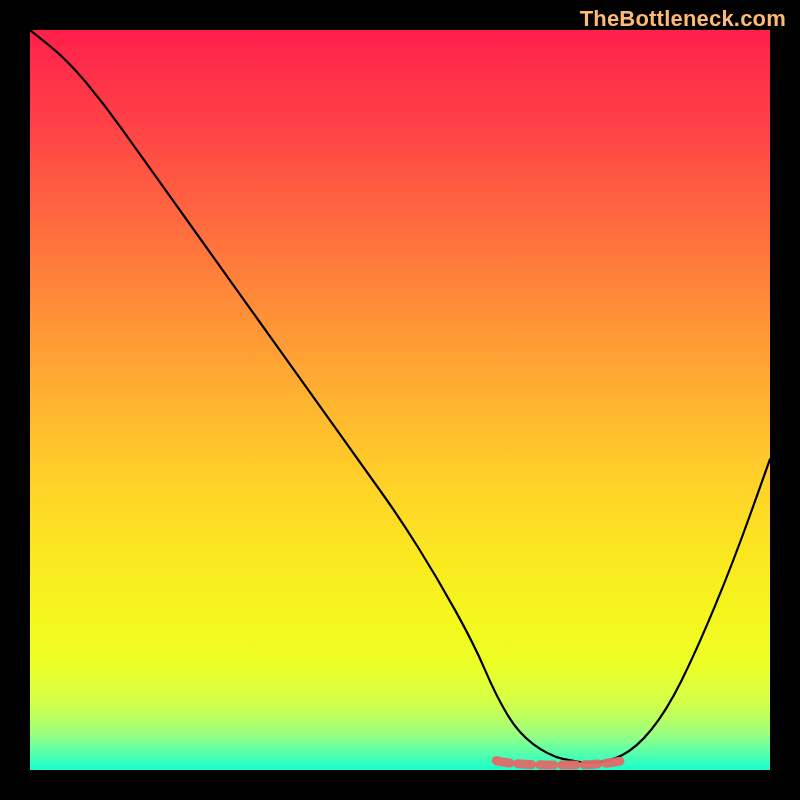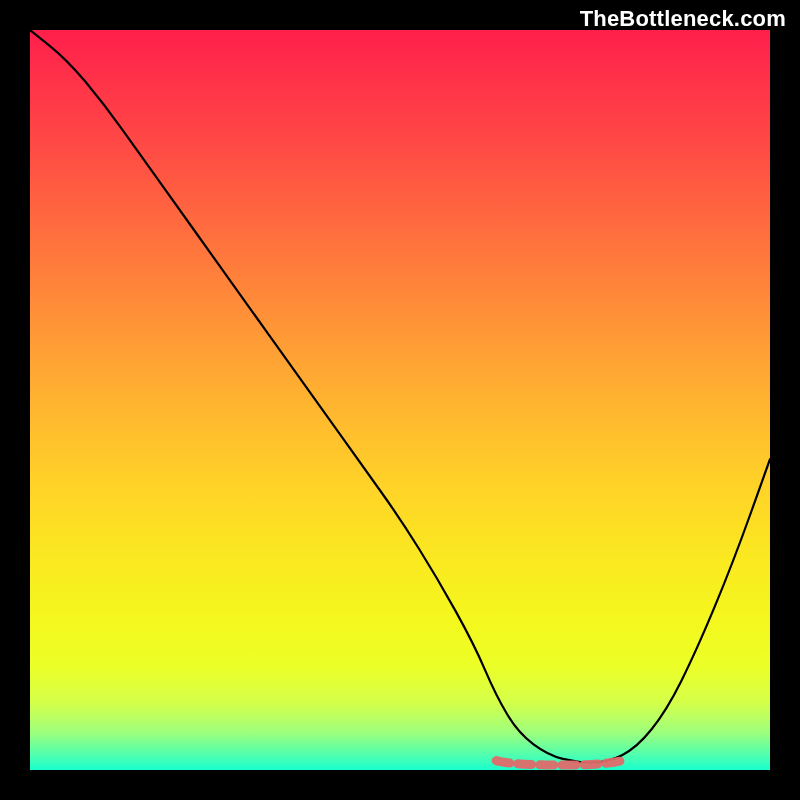--- a/index.html
+++ b/index.html
@@ -14,21 +14,21 @@
   .frame {
     position: relative;
     width: 800px;
     height: 800px;
     background: #000;
   }
   .watermark {
     position: absolute;
     top: 6px;
     right: 14px;
-    color: #ffffff;
+    color: #fdba74;
     font-size: 22px;
     font-weight: 600;
     letter-spacing: 0.2px;
     z-index: 10;
     user-select: none;
   }
   .plot-area {
     position: absolute;
     left: 30px;
     top: 30px;

